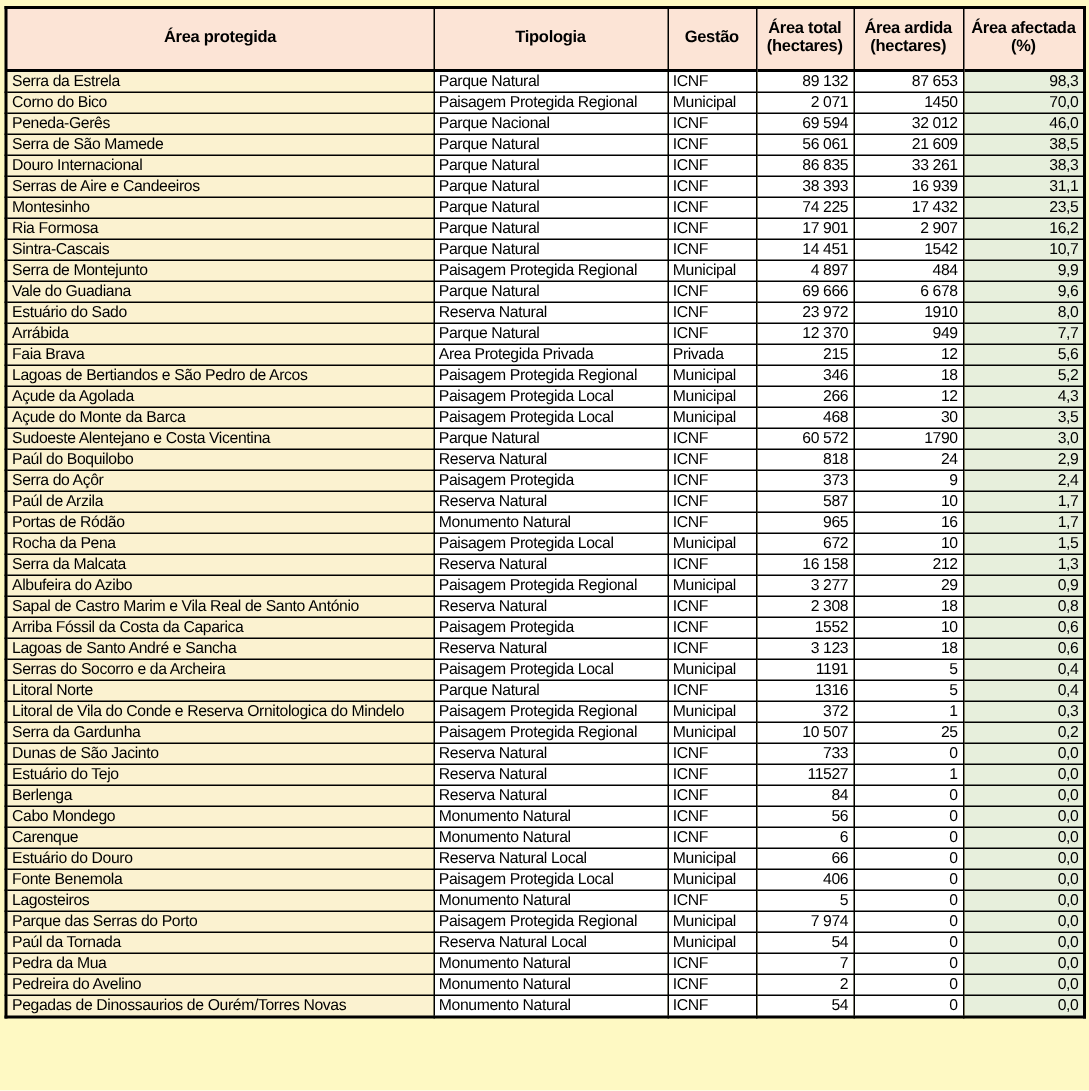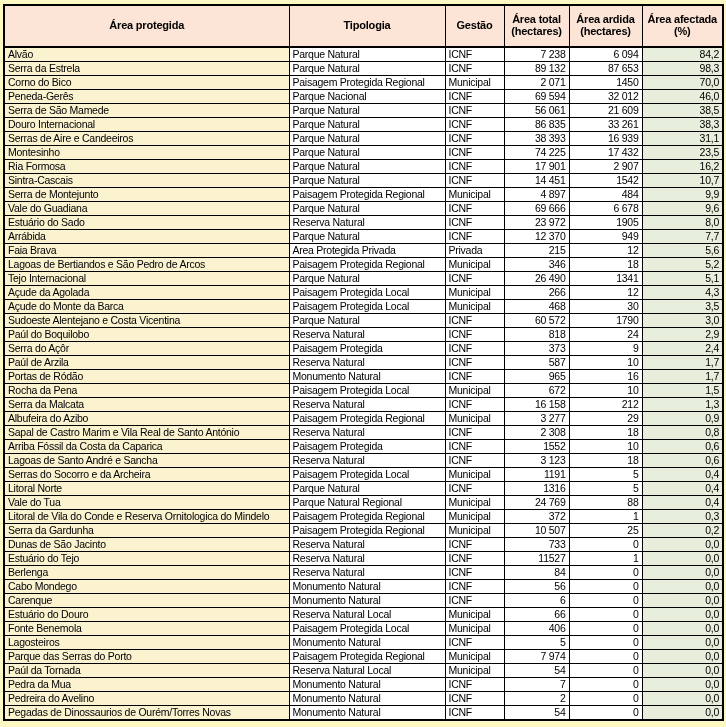--- a/index.html
+++ b/index.html
@@ -84,28 +84,20 @@
         <th>Área protegida</th>
         <th>Tipologia</th>
         <th>Gestão</th>
         <th>Área total (hectares)</th>
         <th>Área ardida (hectares)</th>
         <th>Área afectada (%)</th>
       </tr>
     </thead>
     <tbody>
         <tr>
-          <td class="c0">Alvão</td>
-          <td class="c1">Parque Natural</td>
-          <td class="c2">ICNF</td>
-          <td class="c3">7 238</td>
-          <td class="c4">6 094</td>
-          <td class="c5">84,2</td>
-        </tr>
-        <tr>
           <td class="c0">Serra da Estrela</td>
           <td class="c1">Parque Natural</td>
           <td class="c2">ICNF</td>
           <td class="c3">89 132</td>
           <td class="c4">87 653</td>
           <td class="c5">98,3</td>
         </tr>
         <tr>
           <td class="c0">Corno do Bico</td>
           <td class="c1">Paisagem Protegida Regional</td>
@@ -184,21 +176,21 @@
           <td class="c2">ICNF</td>
           <td class="c3">69 666</td>
           <td class="c4">6 678</td>
           <td class="c5">9,6</td>
         </tr>
         <tr>
           <td class="c0">Estuário do Sado</td>
           <td class="c1">Reserva Natural</td>
           <td class="c2">ICNF</td>
           <td class="c3">23 972</td>
-          <td class="c4">1905</td>
+          <td class="c4">1910</td>
           <td class="c5">8,0</td>
         </tr>
         <tr>
           <td class="c0">Arrábida</td>
           <td class="c1">Parque Natural</td>
           <td class="c2">ICNF</td>
           <td class="c3">12 370</td>
           <td class="c4">949</td>
           <td class="c5">7,7</td>
         </tr>
@@ -212,28 +204,20 @@
         </tr>
         <tr>
           <td class="c0">Lagoas de Bertiandos e São Pedro de Arcos</td>
           <td class="c1">Paisagem Protegida Regional</td>
           <td class="c2">Municipal</td>
           <td class="c3">346</td>
           <td class="c4">18</td>
           <td class="c5">5,2</td>
         </tr>
         <tr>
-          <td class="c0">Tejo Internacional</td>
-          <td class="c1">Parque Natural</td>
-          <td class="c2">ICNF</td>
-          <td class="c3">26 490</td>
-          <td class="c4">1341</td>
-          <td class="c5">5,1</td>
-        </tr>
-        <tr>
           <td class="c0">Açude da Agolada</td>
           <td class="c1">Paisagem Protegida Local</td>
           <td class="c2">Municipal</td>
           <td class="c3">266</td>
           <td class="c4">12</td>
           <td class="c5">4,3</td>
         </tr>
         <tr>
           <td class="c0">Açude do Monte da Barca</td>
           <td class="c1">Paisagem Protegida Local</td>
@@ -337,28 +321,20 @@
           <td class="c3">1191</td>
           <td class="c4">5</td>
           <td class="c5">0,4</td>
         </tr>
         <tr>
           <td class="c0">Litoral Norte</td>
           <td class="c1">Parque Natural</td>
           <td class="c2">ICNF</td>
           <td class="c3">1316</td>
           <td class="c4">5</td>
-          <td class="c5">0,4</td>
-        </tr>
-        <tr>
-          <td class="c0">Vale do Tua</td>
-          <td class="c1">Parque Natural Regional</td>
-          <td class="c2">Municipal</td>
-          <td class="c3">24 769</td>
-          <td class="c4">88</td>
           <td class="c5">0,4</td>
         </tr>
         <tr>
           <td class="c0">Litoral de Vila do Conde e Reserva Ornitologica do Mindelo</td>
           <td class="c1">Paisagem Protegida Regional</td>
           <td class="c2">Municipal</td>
           <td class="c3">372</td>
           <td class="c4">1</td>
           <td class="c5">0,3</td>
         </tr>

